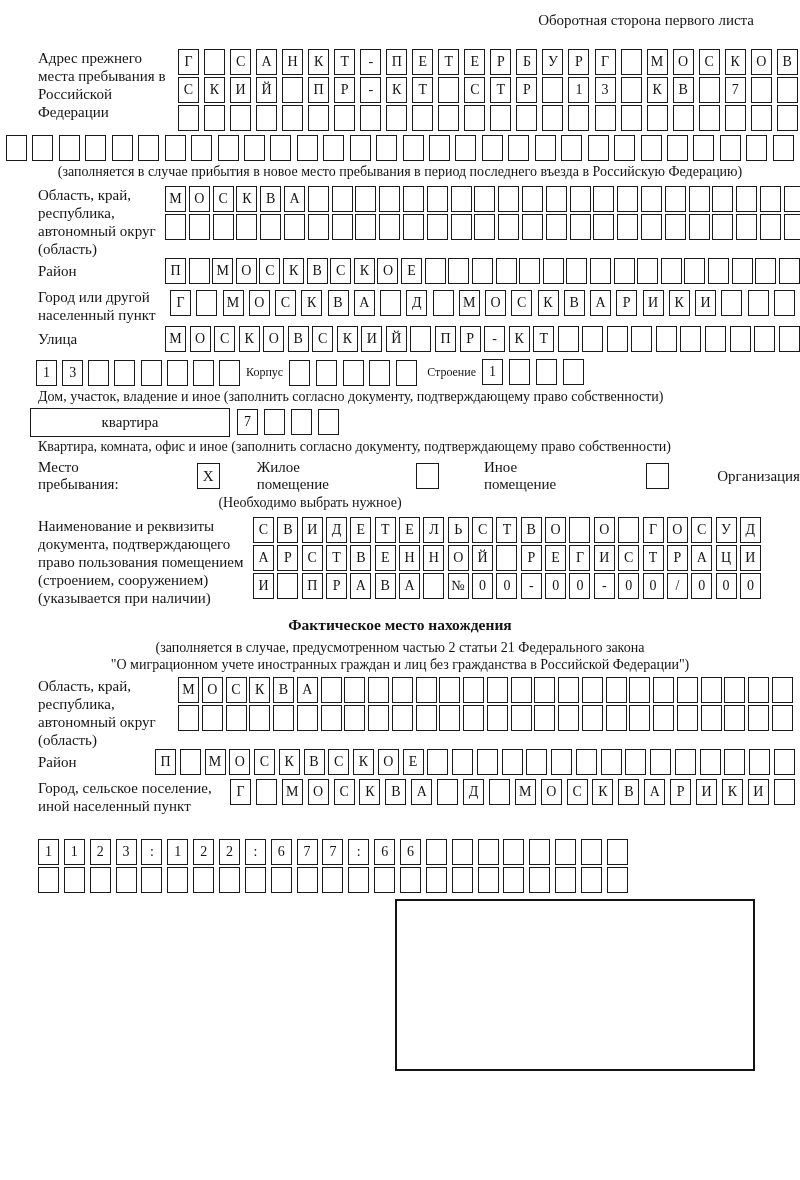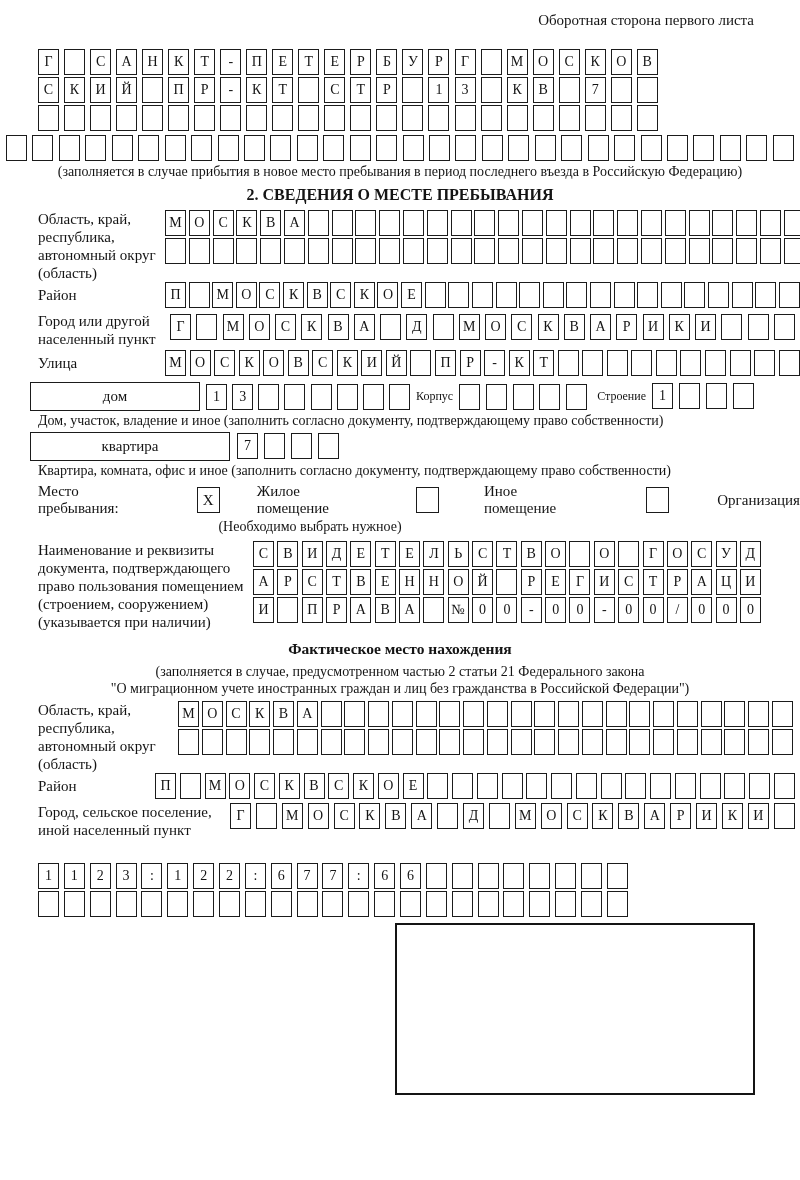--- a/index.html
+++ b/index.html
@@ -48,20 +48,21 @@
   .stamp-caption { width:414px; margin-left:378px; text-align:center; font-size:14.5px; line-height:19px; }
 </style>
 </head>
 <body>
 
 <div class="page">
 
   <div class="header-note">Оборотная сторона первого листа</div>
 
   <div class="frow" style="margin-top:20px">
+    <div class="flabel" style="width:140px">Адрес прежнего места пребывания в Российской Федерации</div>
     <div style="flex:1">
       <div class="cellrow" style="width:620px">
           <span class="cell">Г</span>
           <span class="cell"></span>
           <span class="cell">С</span>
           <span class="cell">А</span>
           <span class="cell">Н</span>
           <span class="cell">К</span>
           <span class="cell">Т</span>
           <span class="cell">-</span>
@@ -163,21 +164,20 @@
       <span class="cell"></span>
       <span class="cell"></span>
       <span class="cell"></span>
       <span class="cell"></span>
       <span class="cell"></span>
       <span class="cell"></span>
       <span class="cell"></span>
     </div>
   <div class="caption center" style="margin-top:2px">(заполняется в случае прибытия в новое место пребывания в период последнего въезда в Российскую Федерацию)</div>
 
-  <div class="sec-title" style="margin-top:5px">2. СВЕДЕНИЯ О МЕСТЕ ПРЕБЫВАНИЯ</div>
 
   <div class="frow" style="margin-top:6px">
     <div class="flabel" style="width:127px">Область, край, республика, автономный округ (область)</div>
     <div style="flex:1">
       <div class="cellrow" style="width:640px">
           <span class="cell">М</span>
           <span class="cell">О</span>
           <span class="cell">С</span>
           <span class="cell">К</span>
           <span class="cell">В</span>
@@ -325,21 +325,20 @@
         <span class="cell"></span>
         <span class="cell"></span>
         <span class="cell"></span>
         <span class="cell"></span>
         <span class="cell"></span>
         <span class="cell"></span>
       </div>
   </div>
 
   <div style="display:flex;align-items:center;margin-left:30px;margin-top:4px">
-    <div class="widebox" style="width:170px">дом</div>
     <div class="cellrow" style="width:204px;margin:0 6px">
         <span class="cell">1</span>
         <span class="cell">3</span>
         <span class="cell"></span>
         <span class="cell"></span>
         <span class="cell"></span>
         <span class="cell"></span>
         <span class="cell"></span>
         <span class="cell"></span>
       </div>

